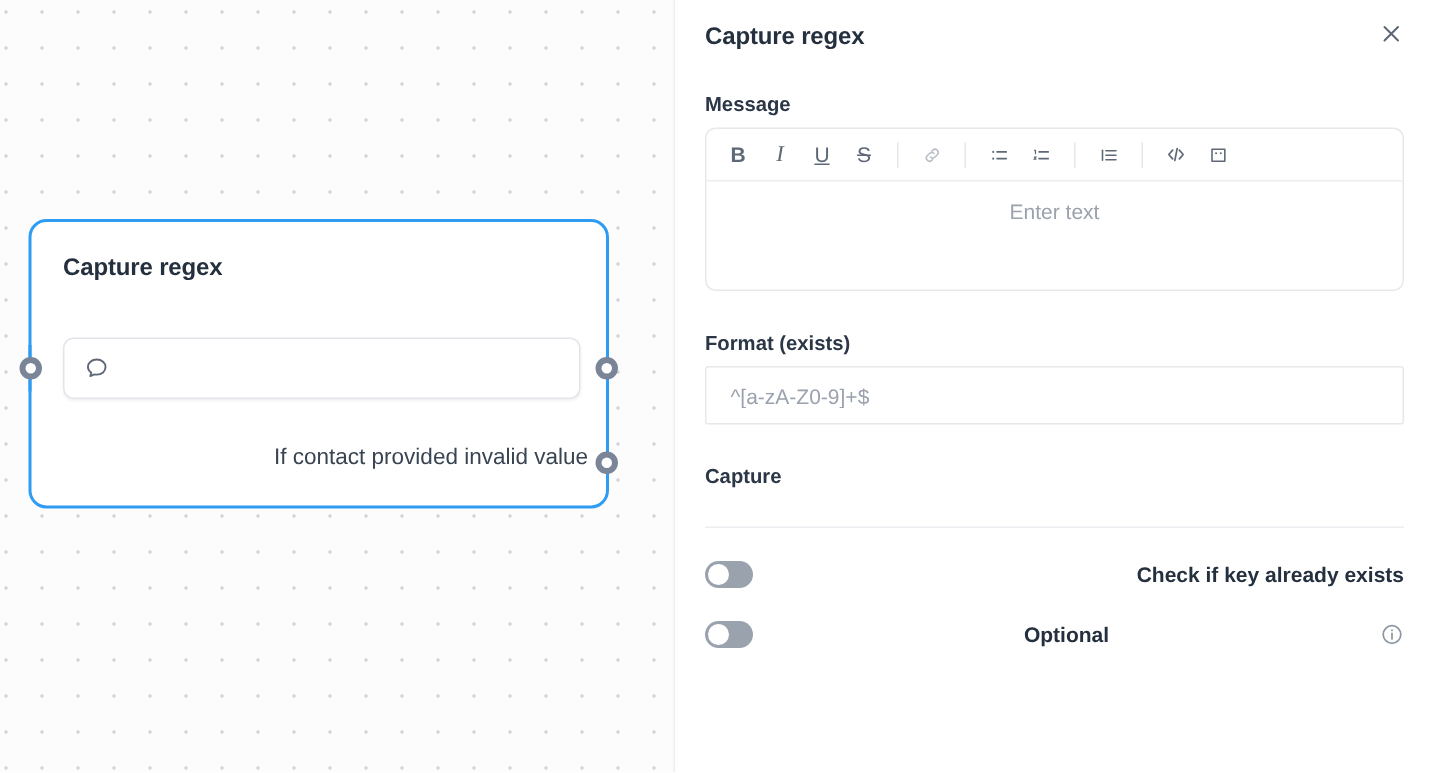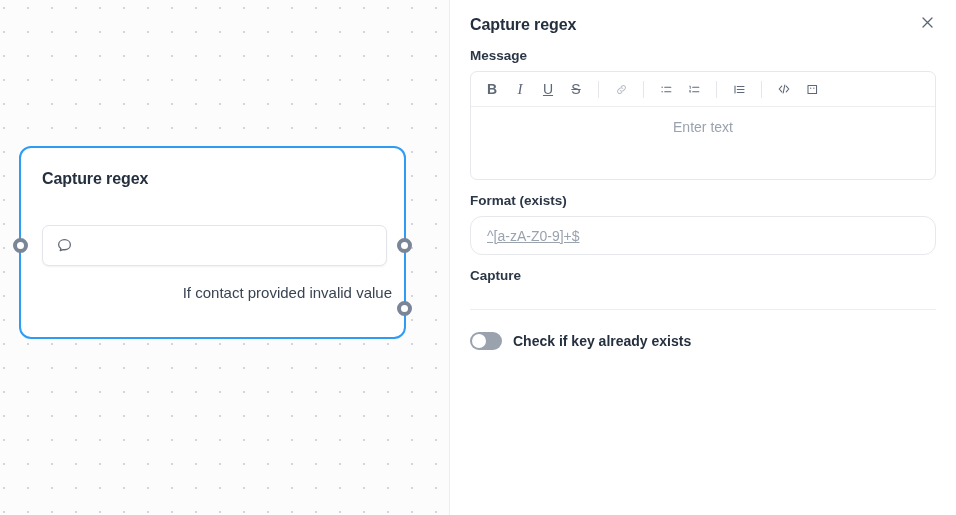--- a/index.html
+++ b/index.html
@@ -47,21 +47,21 @@
     border: 1px solid #e3e5ea;
     border-radius: 7px;
     box-shadow: 0 1px 2px rgba(18,25,38,0.06);
     display: flex;
     align-items: center;
     padding-left: 13px;
   }
   .node-field svg { display: block; }
   .node-branch-label {
     position: absolute;
-    right: 12px; top: 136px;
+    right: 12px; top: 148px;
     font-size: 15px;
     color: #394452;
     white-space: nowrap;
   }
 
   .port {
     position: absolute;
     width: 15px; height: 15px;
     border-radius: 50%;
     background: #ffffff;
@@ -109,21 +109,21 @@
     cursor: pointer;
     color: #5b6576;
   }
 
   .field-label {
     font-size: 13.5px;
     font-weight: bold;
     color: #2b3646;
     margin-bottom: 8px;
   }
-  .group { margin-top: 13px; }
+  .group { margin-top: 27px; }
 
   
   .editor {
     border: 1px solid #e6e8ec;
     border-radius: 7px;
     overflow: hidden;
     background: #fff;
   }
   .editor-toolbar {
     height: 35px;
@@ -156,42 +156,42 @@
     padding: 12px 16px;
     font-size: 14px;
     color: #9aa2ae;
     text-align: center;
   }
 
   .text-input {
     width: 100%;
     height: 39px;
     border: 1px solid #e6e8ec;
-    border-radius: 12px;
+    border-radius: 2px;
     padding: 0 16px;
     font-size: 14px;
     color: #9aa2ae;
     font-family: "Liberation Sans", sans-serif;
     background: #fff;
     outline: none;
-    text-decoration: underline;
   }
   .text-input::placeholder { color: #9aa2ae; }
 
   .divider {
     height: 1px;
     background: #eceef1;
     margin-top: 26px;
   }
 
   .toggle-row {
     display: flex;
     align-items: center;
     gap: 11px;
     margin-top: 22px;
+    justify-content: space-between;
   }
   .toggle {
     width: 32px; height: 18px;
     border-radius: 9px;
     background: #9aa2ae;
     position: relative;
     flex: 0 0 auto;
     cursor: pointer;
   }
   .toggle .knob {
@@ -335,15 +335,28 @@
 
     <div class="divider"></div>
 
     <div class="toggle-row">
       <div class="toggle">
         <div class="knob"></div>
       </div>
       <div class="toggle-label">Check if key already exists</div>
     </div>
 
+    <div class="toggle-row">
+      <div class="toggle">
+        <div class="knob"></div>
+      </div>
+      <div class="toggle-label">Optional</div>
+      <div class="info-icon">
+        <svg width="16" height="16" viewBox="0 0 18 18" fill="none" stroke="currentColor" stroke-width="1.3" stroke-linecap="round">
+          <circle cx="9" cy="9" r="6.6"></circle>
+          <path d="M9 8.2v4.1"></path>
+          <circle cx="9" cy="5.9" r=".75" fill="currentColor" stroke="none"></circle>
+        </svg>
+      </div>
+    </div>
 
   </div>
 </div>
 
 </body></html>

